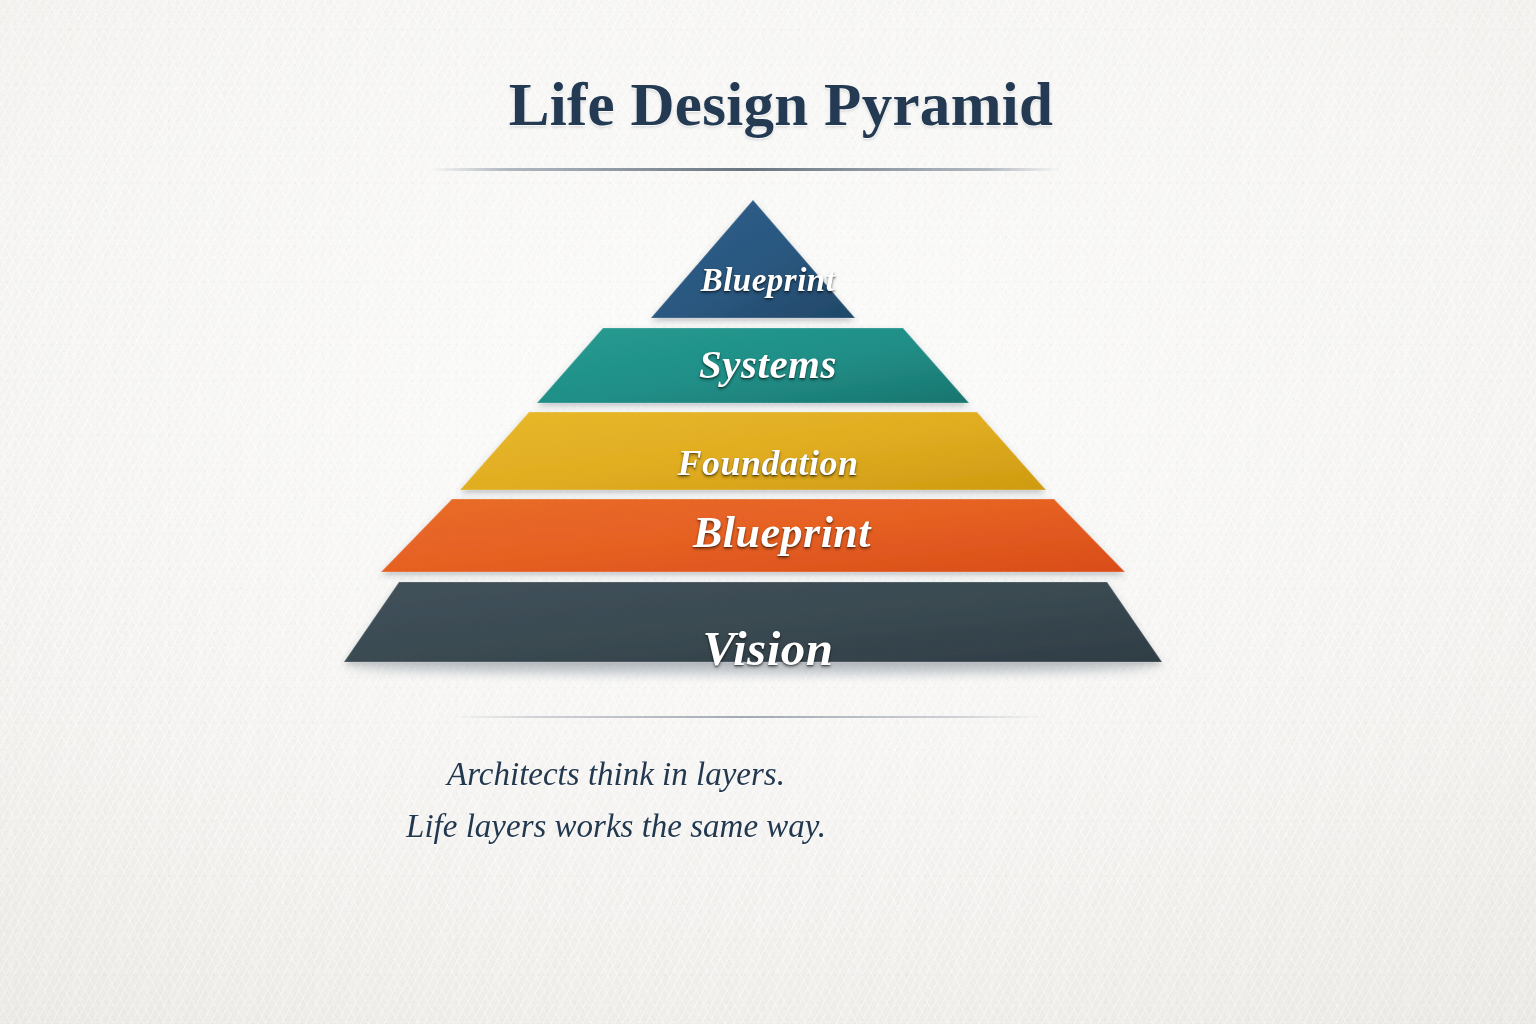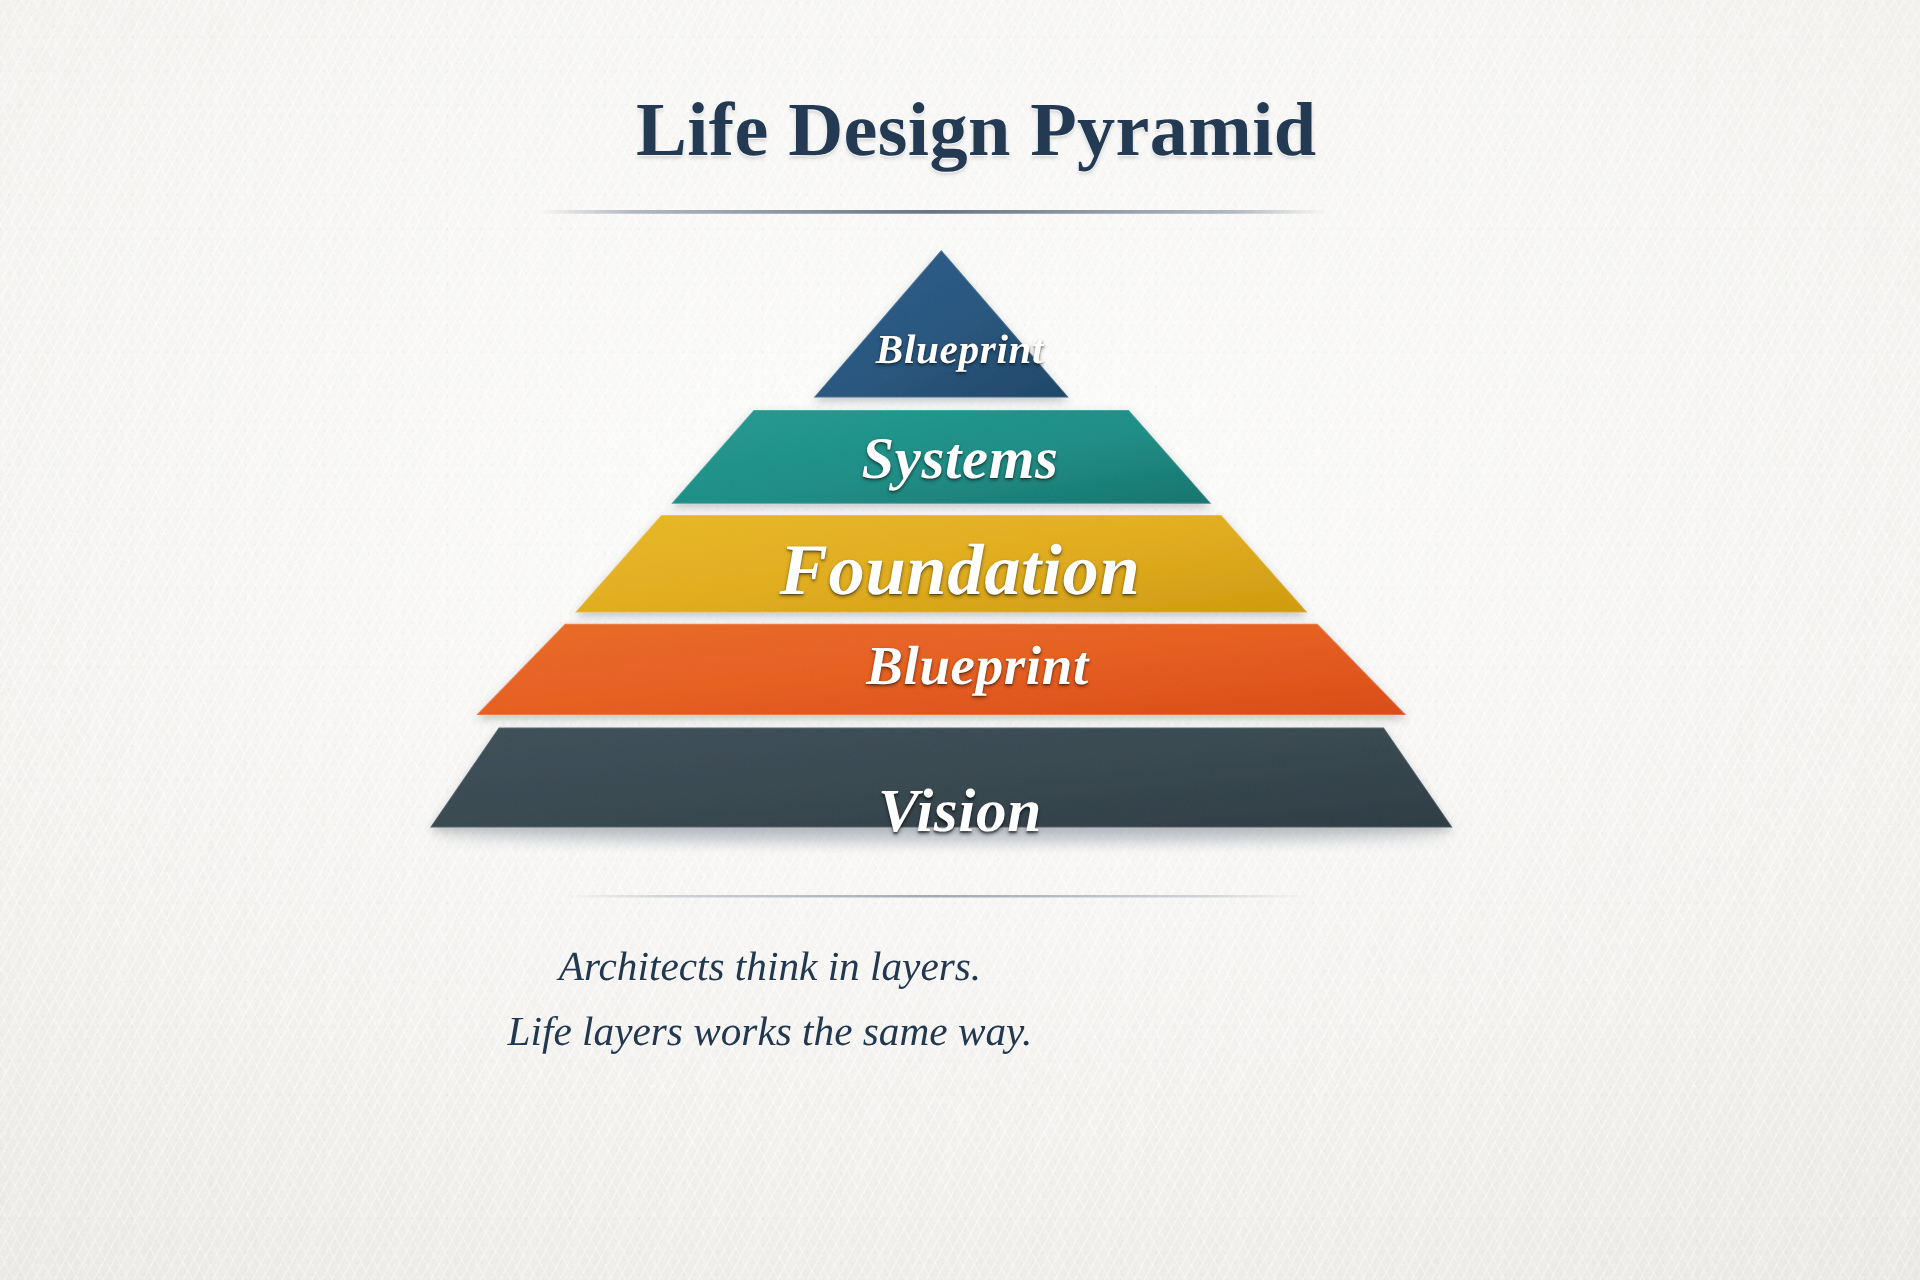--- a/index.html
+++ b/index.html
@@ -256,23 +256,23 @@
 
       <g>
         <polygon points="399,582 1107,582 1162,662 344,662" fill="url(#gVision)" filter="url(#layerShadow)"></polygon>
         <polygon points="399,582 1107,582 1162,662 344,662" fill="#ffffff" opacity="0.16" filter="url(#grain)"></polygon>
         <polygon points="399,582 1107,582 1162,662 344,662" fill="none" stroke="rgba(255,255,255,0.14)" stroke-width="1.5"></polygon>
       </g>
     </svg>
 
     <div class="layer-label" style="top:262px; font-size:33px;">Blueprint</div>
 
-    <div class="layer-label" style="top:340px; font-size:47px;font-style:italic;">Systems</div>
-
-    <div class="layer-label" style="top:422px; font-size:58px;">Foundation</div>
+    <div class="layer-label" style="top:340px; font-size:41px;font-style:italic;">Systems</div>
+
+    <div class="layer-label" style="top:442px; font-size:36px;">Foundation</div>
 
     <div class="layer-label" style="top:507px; font-size:44px;padding-left:14px;">Blueprint</div>
 
     <div class="layer-label" style="top:592px; font-size:49px;margin-top:28px;">Vision</div>
   </div>
 
   <div id="caption-rule"></div>
 
   <div id="caption-block">
     <span class="caption-line">Architects think in layers.</span>

